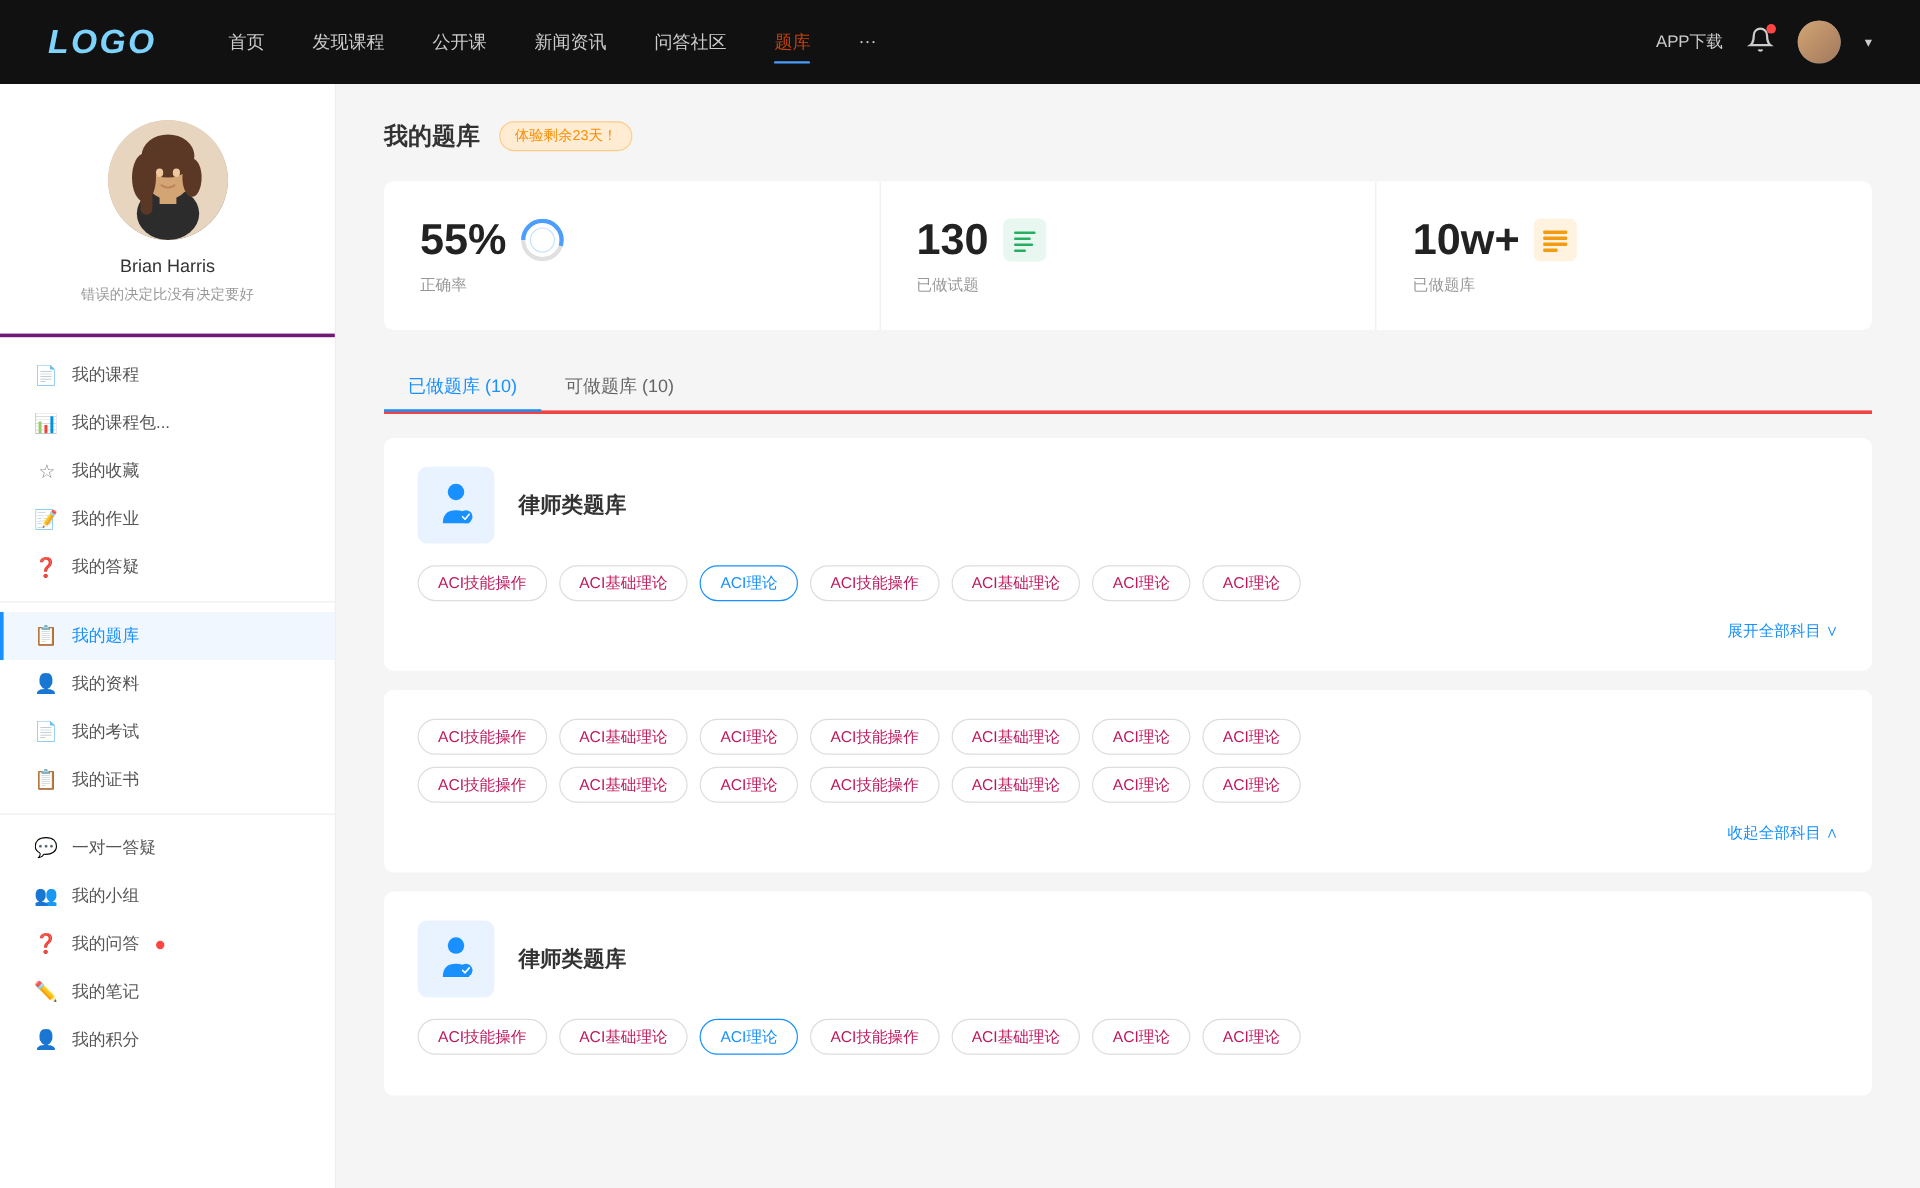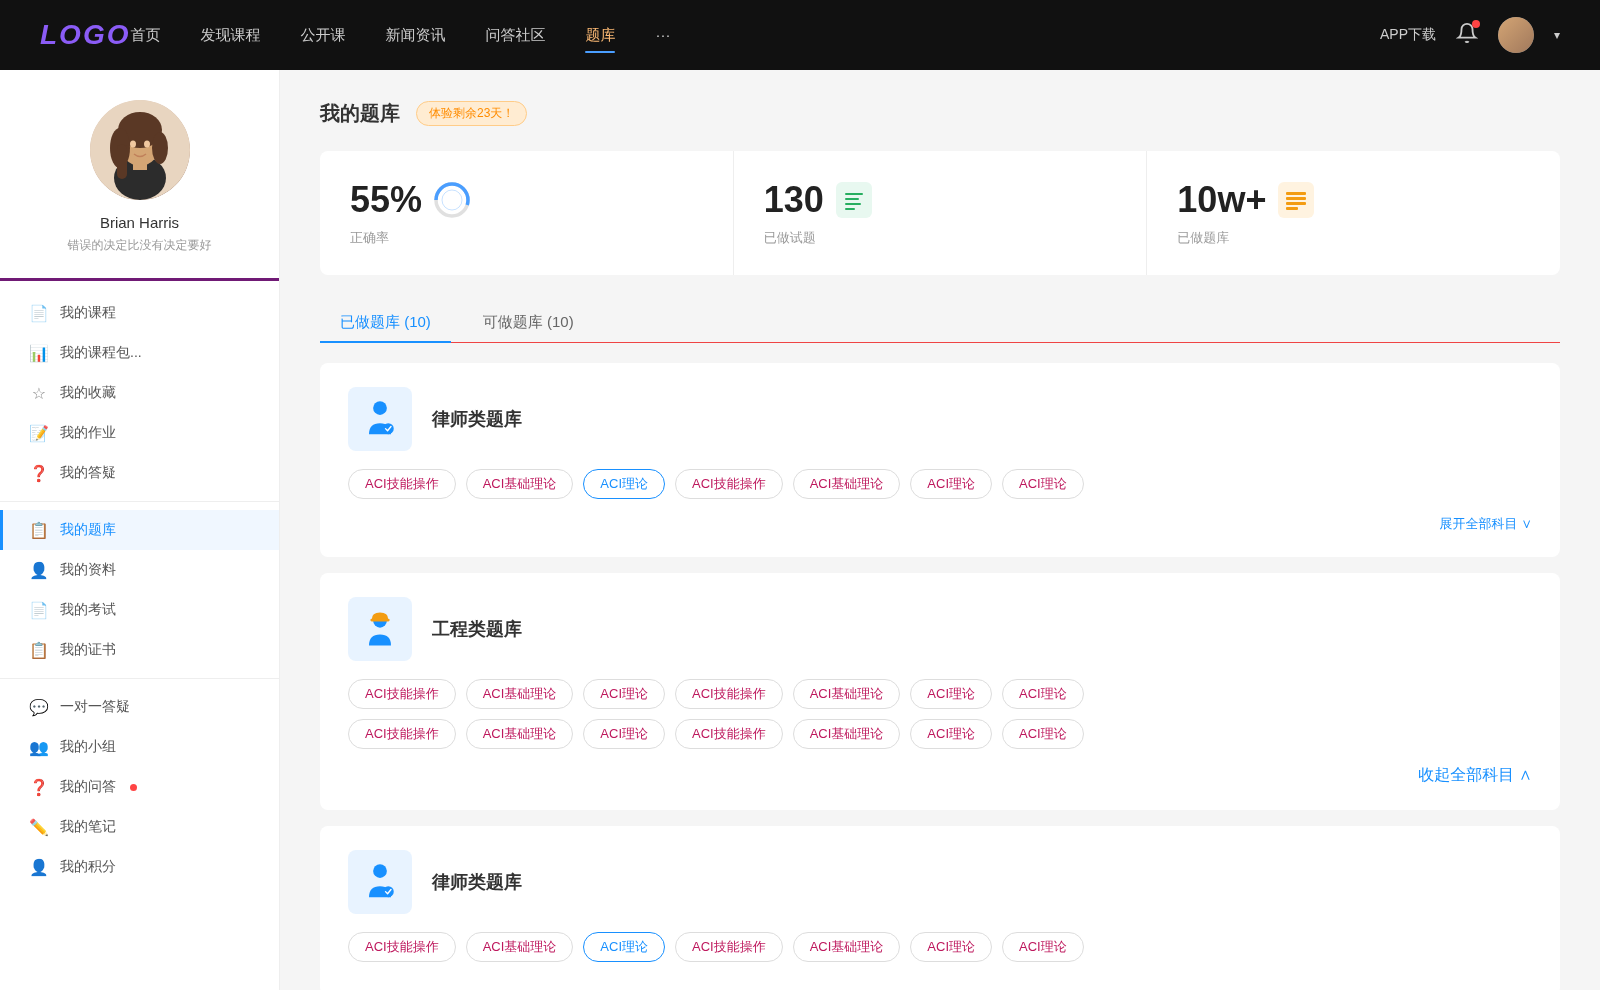--- a/index.html
+++ b/index.html
@@ -8,40 +8,41 @@
     
     .navbar {
       background: #111;
       height: 70px;
       display: flex;
       align-items: center;
       padding: 0 40px;
       gap: 0;
     }
     .nav-logo {
-      color: #8b5cf6;
+      color: #7dd3fc;
       font-size: 28px;
       font-weight: bold;
       letter-spacing: 2px;
+      margin-right: 60px;
       font-style: italic;
     }
     .nav-links {
       display: flex;
       gap: 40px;
       flex: 1;
     }
     .nav-link {
       color: #ccc;
       font-size: 15px;
       cursor: pointer;
       padding: 4px 0;
       position: relative;
     }
     .nav-link.active {
-      color: #fdba74;
+      color: #c2410c;
       text-align: center;
     }
     .nav-link.active::after {
       content: '';
       position: absolute;
       bottom: -4px;
       left: 0; right: 0;
       height: 2px;
       background: #4a9eff;
       border-radius: 1px;
@@ -236,23 +237,23 @@
     .stat-icon.green { background: #e8f8f0; color: #27ae60; }
     .stat-icon.orange { background: #fff3e0; color: #f39c12; }
     .stat-label {
       font-size: 13px;
       color: #999;
     }
 
     
     .tabs {
       display: flex;
-      gap: 12px;
+      gap: 0;
       margin-bottom: 20px;
-      border-bottom: 1px solid #ef4444;
+      border-bottom: 3px solid #ef4444;
     }
     .tab {
       padding: 10px 20px;
       font-size: 15px;
       cursor: pointer;
       color: #666;
       position: relative;
     }
     .tab.active {
       color: #1890ff;
@@ -316,21 +317,21 @@
     }
     .expand-link {
       text-align: right;
       font-size: 13px;
       color: #1890ff;
       cursor: pointer;
       padding-top: 6px;
     }
     .collapse-link {
       text-align: right;
-      font-size: 16px;
+      font-size: 13px;
       color: #1890ff;
       cursor: pointer;
       padding-top: 6px;
     }
 
     
     .pie-chart {
       width: 36px; height: 36px;
     }
 
@@ -550,33 +551,20 @@
         <span class="tag active">ACI理论</span>
         <span class="tag">ACI技能操作</span>
         <span class="tag">ACI基础理论</span>
         <span class="tag">ACI理论</span>
         <span class="tag">ACI理论</span>
       </div>
       <div class="expand-link">展开全部科目 ∨</div>
     </div>
 
     <div class="topic-card">
-      <div class="topic-header">
-        <div class="topic-icon">
-          <svg class="lawyer-icon-svg" viewBox="0 0 64 64">
-
-            <circle cx="32" cy="20" r="10" fill="#1890ff"></circle>
-
-            <path d="M20 18 Q20 8 32 8 Q44 8 44 18 Z" fill="#f39c12"></path>
-            <rect x="18" y="17" width="28" height="4" rx="2" fill="#f39c12"></rect>
-            <path d="M16 56 Q16 40 32 40 Q48 40 48 56" fill="#1890ff"></path>
-          </svg>
-        </div>
-        <span class="topic-name">工程类题库</span>
-      </div>
       <div class="tags-row">
         <span class="tag">ACI技能操作</span>
         <span class="tag">ACI基础理论</span>
         <span class="tag">ACI理论</span>
         <span class="tag">ACI技能操作</span>
         <span class="tag">ACI基础理论</span>
         <span class="tag">ACI理论</span>
         <span class="tag">ACI理论</span>
       </div>
       <div class="tags-row">

